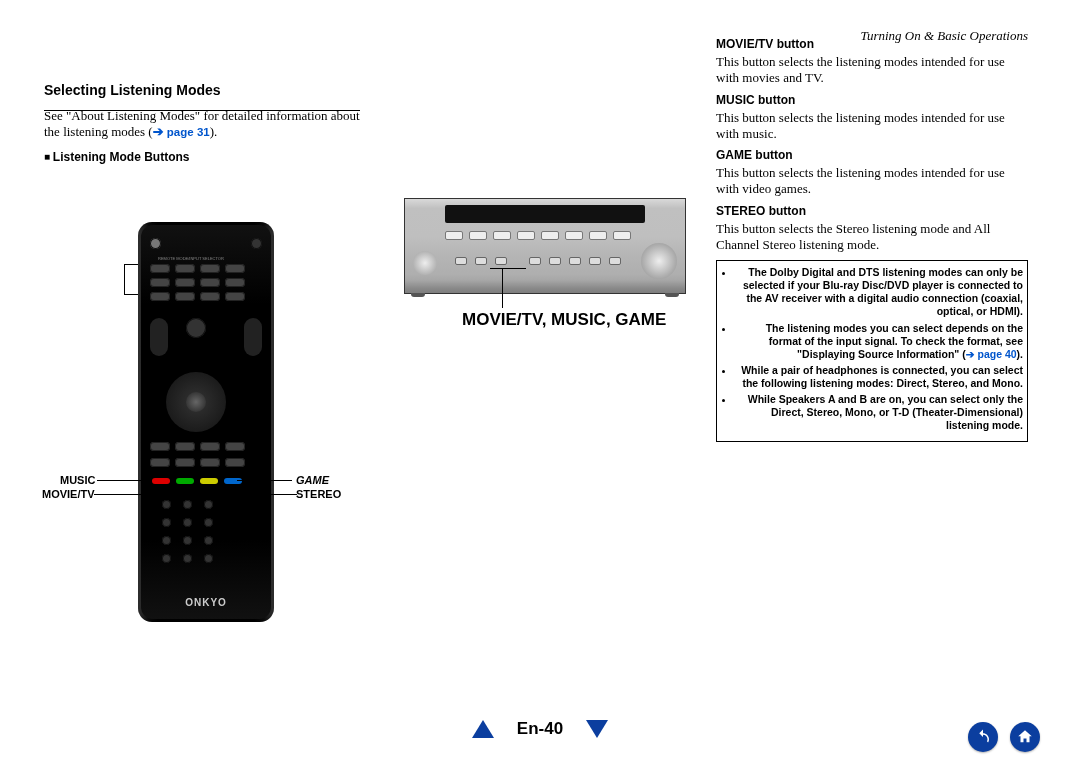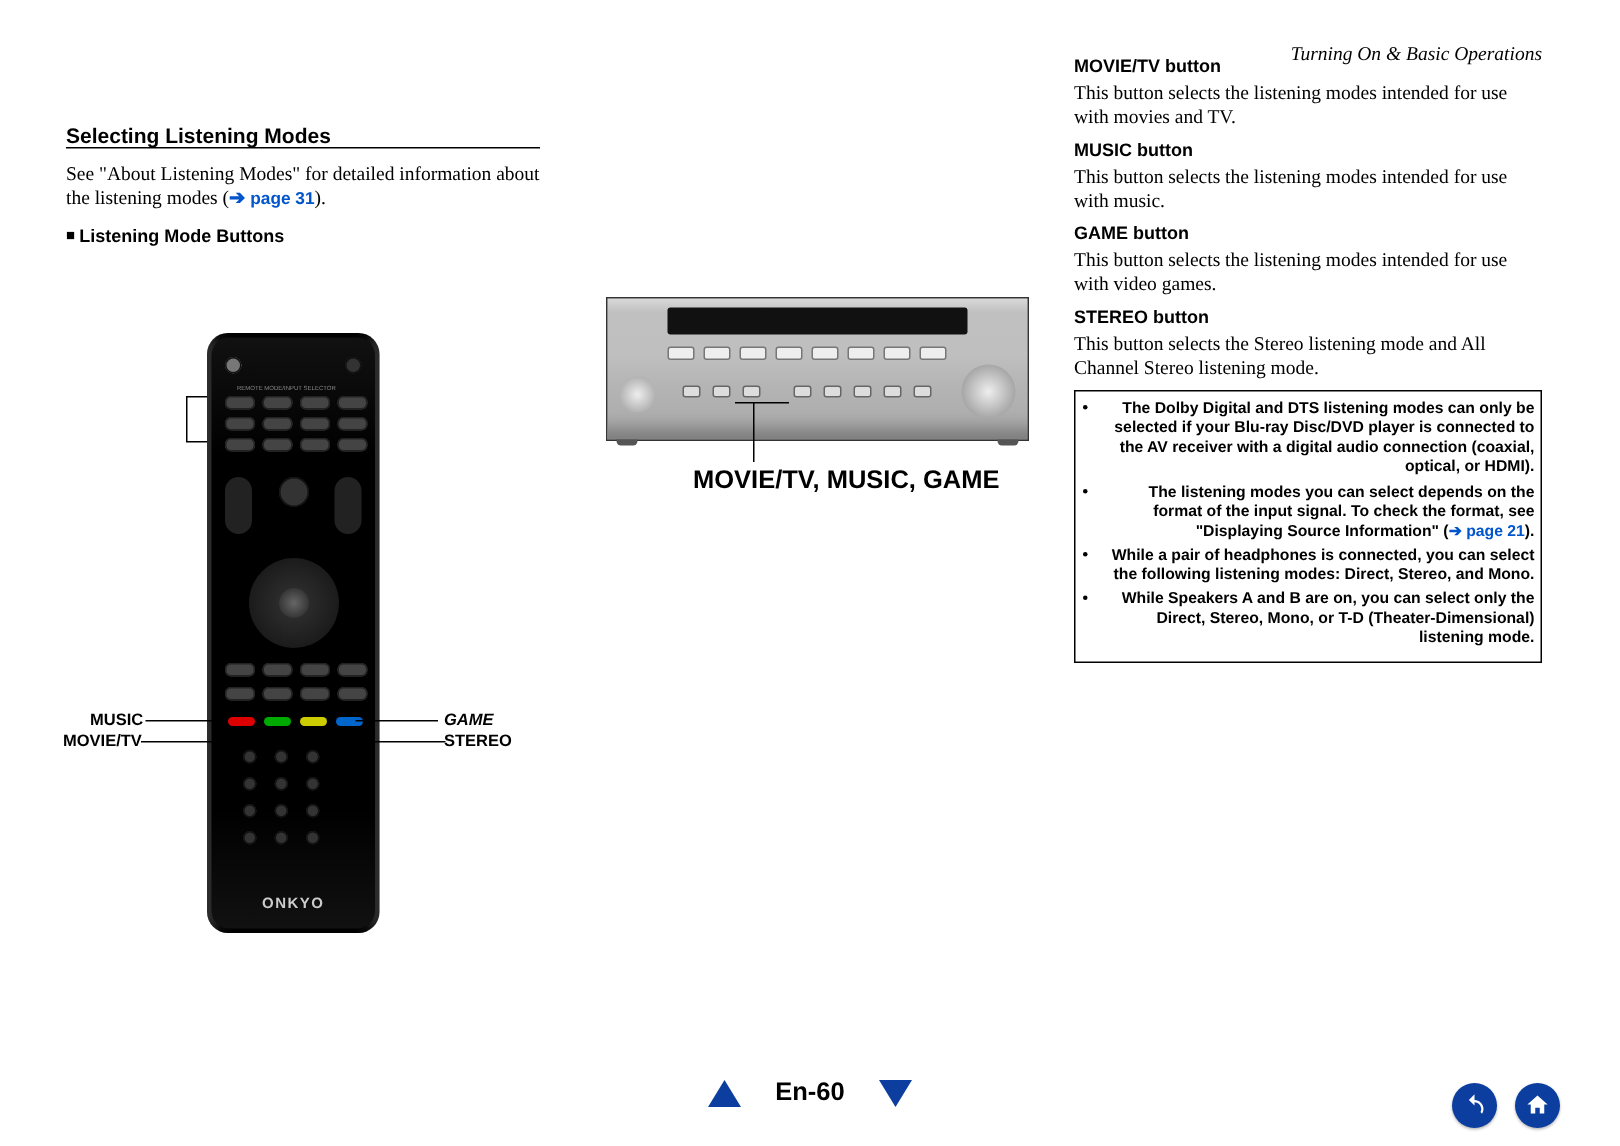--- a/index.html
+++ b/index.html
@@ -54,21 +54,21 @@
   }
   .sub-heading {
     position: absolute;
     left: 44px;
     top: 82px;
     font-family: Arial, Helvetica, sans-serif;
     font-weight: bold;
     font-size: 14px;
     border-bottom: 1.5px solid #000;
     width: 316px;
-    padding-bottom: 0;
+    padding-bottom: 12px;
   }
   .para1 {
     position: absolute;
     left: 44px;
     top: 108px;
     width: 316px;
     line-height: 1.25;
   }
   .page-link {
     color: #0055cc;
@@ -105,21 +105,21 @@
   .instruction-box b {
     font-family: Arial, Helvetica, sans-serif;
   }
   
   .remote-wrap {
     position: absolute;
     left: 138px;
     top: 222px;
   }
   .remote {
-    width: 115px;
+    width: 136px;
     height: 400px;
     background: linear-gradient(90deg,#3a3a3a 0%,#0a0a0a 8%,#000 15%,#000 85%,#0a0a0a 92%,#3a3a3a 100%);
     border-radius: 14px;
     position: relative;
     box-shadow: 0 0 4px rgba(0,0,0,0.5) inset;
   }
   .remote::before{
     content:"";
     position:absolute;
     top:3px;left:3px;right:3px;bottom:3px;
@@ -424,30 +424,30 @@
     <p class="bh">GAME button</p>
     <p>This button selects the listening modes intended for use with video games.</p>
     <p class="bh">STEREO button</p>
     <p>This button selects the Stereo listening mode and All Channel Stereo listening mode.</p>
   </div>
 
   <div class="note-box">
     <ul>
       <li>The Dolby Digital and DTS listening modes can only be selected if your Blu-ray Disc/DVD player is connected to the AV receiver with a digital audio connection (coaxial, optical, or HDMI).</li>
       <li>
-        <span>The listening modes you can select depends on the format of the input signal. To check the format, see "Displaying Source Information" (</span><span class="note-link">➔ </span><span class="note-link">page 21</span><span>).</span>
+        <span>The listening modes you can select depends on the format of the input signal. To check the format, see "Displaying Source Information" (</span><span class="note-link">➔ </span><span class="note-link">page 40</span><span>).</span>
       </li>
       <li>While a pair of headphones is connected, you can select the following listening modes: Direct, Stereo, and Mono.</li>
       <li>While Speakers A and B are on, you can select only the Direct, Stereo, Mono, or T-D (Theater-Dimensional) listening mode.</li>
     </ul>
   </div>
 
   <div class="footer">
     <span class="tri up"></span>
-    <span class="pgnum">En-60</span>
+    <span class="pgnum">En-40</span>
     <span class="tri down"></span>
   </div>
   <div class="foot-icons">
     <div class="circ-btn">
       <svg viewBox="0 0 24 24">
           <path d="M12 5V2L7 7l5 5V9c3.3 0 6 2.7 6 6 0 1-.25 1.95-.7 2.8l1.46 1.46A7.93 7.93 0 0 0 20 15c0-4.42-3.58-8-8-8z"></path>
         </svg>
     </div>
     <div class="circ-btn">
       <svg viewBox="0 0 24 24">

